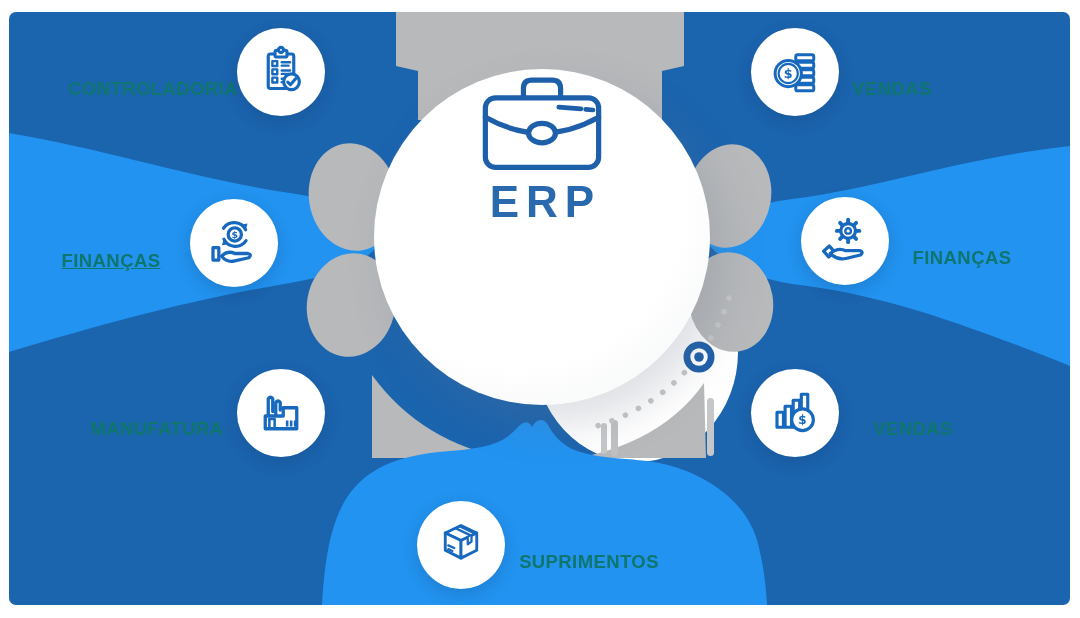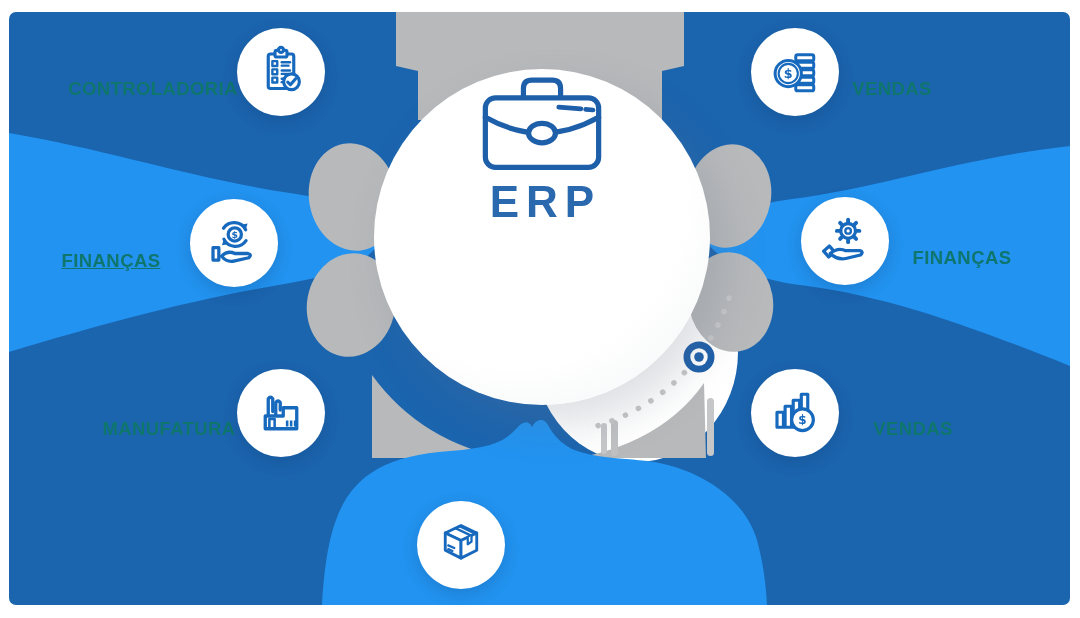--- a/index.html
+++ b/index.html
@@ -164,21 +164,21 @@
             <path d="M32.9,15.9 l-3.2,-3.2"></path>
           <path d="M40,13 v-4.5"></path>
             <path d="M47.1,15.9 l3.2,-3.2"></path>
         </g>
         <path d="M8.5,49 L16,42.5 L22.5,50 L15,56.5 Z" fill="#ffffff"></path>
         <path d="M17,52 Q27,43.5 37,48.5 L55,48.5 Q60.5,49.5 56,54 L37,58.5 Q26.5,61 17,52 Z" fill="#ffffff"></path>
       </g>
     </svg>
   </div>
 
-  <div class="module-label" style="left:169px; top:413px;">MANUFATURA</div>
+  <div class="module-label" style="left:157px; top:413px;">MANUFATURA</div>
   <div class="icon-circle" style="left:281px; top:413px;">
     <svg class="mod-icon" width="54" height="54" viewBox="0 0 72 72">
       <g fill="none" stroke="#1769bd" stroke-width="4.4" stroke-linecap="round" stroke-linejoin="round">
         <path d="M19,38 V17 Q22,13 25,17 V34"></path>
         <path d="M29,38 V22 Q32,18 35,22 V32"></path>
         <path d="M15,57 H57 V29 H39 V40 H15 Z" fill="#ffffff"></path>
         <rect x="20.5" y="44" width="7" height="13" stroke-width="3.4"></rect>
         <g fill="#1769bd" stroke="none">
           <rect x="42.5" y="46" width="3.4" height="8"></rect>
           <rect x="47.8" y="46" width="3.4" height="8"></rect>
@@ -195,20 +195,21 @@
         <rect x="12" y="35" width="8.6" height="20"></rect>
         <rect x="22.8" y="27" width="8.6" height="28"></rect>
         <rect x="33.6" y="19" width="8.6" height="36"></rect>
         <rect x="44.4" y="11" width="8.6" height="44"></rect>
         <circle cx="46" cy="45" r="14.5"></circle>
       </g>
       <text x="46" y="51" text-anchor="middle" font-family="DejaVu Sans, sans-serif" font-size="16" font-weight="bold" fill="#1769bd">$</text>
     </svg>
   </div>
 
+  <div class="module-label" style="left:589px; top:546px;">SUPRIMENTOS</div>
   <div class="icon-circle" style="left:461px; top:545px;">
     <svg class="mod-icon" width="54" height="54" viewBox="0 0 72 72">
       <g fill="#ffffff" stroke="#1769bd" stroke-width="3.8" stroke-linecap="round" stroke-linejoin="round">
         <path d="M36,10 L57,20 L36,30 L15,20 Z"></path>
         <path d="M15,20 L36,30 V53.5 L15,43 Z"></path>
         <path d="M57,20 L36,30 V53.5 L57,43 Z"></path>
         <path d="M28.5,13.5 L49.5,23.5" stroke-width="3"></path>
         <path d="M34,11 L55,21" stroke-width="3"></path>
         <path d="M45,26.5 L45,35 L50,31.5 L50,23.5" stroke-width="3"></path>
         <path d="M19,36.5 L27,40" stroke-width="3"></path>

